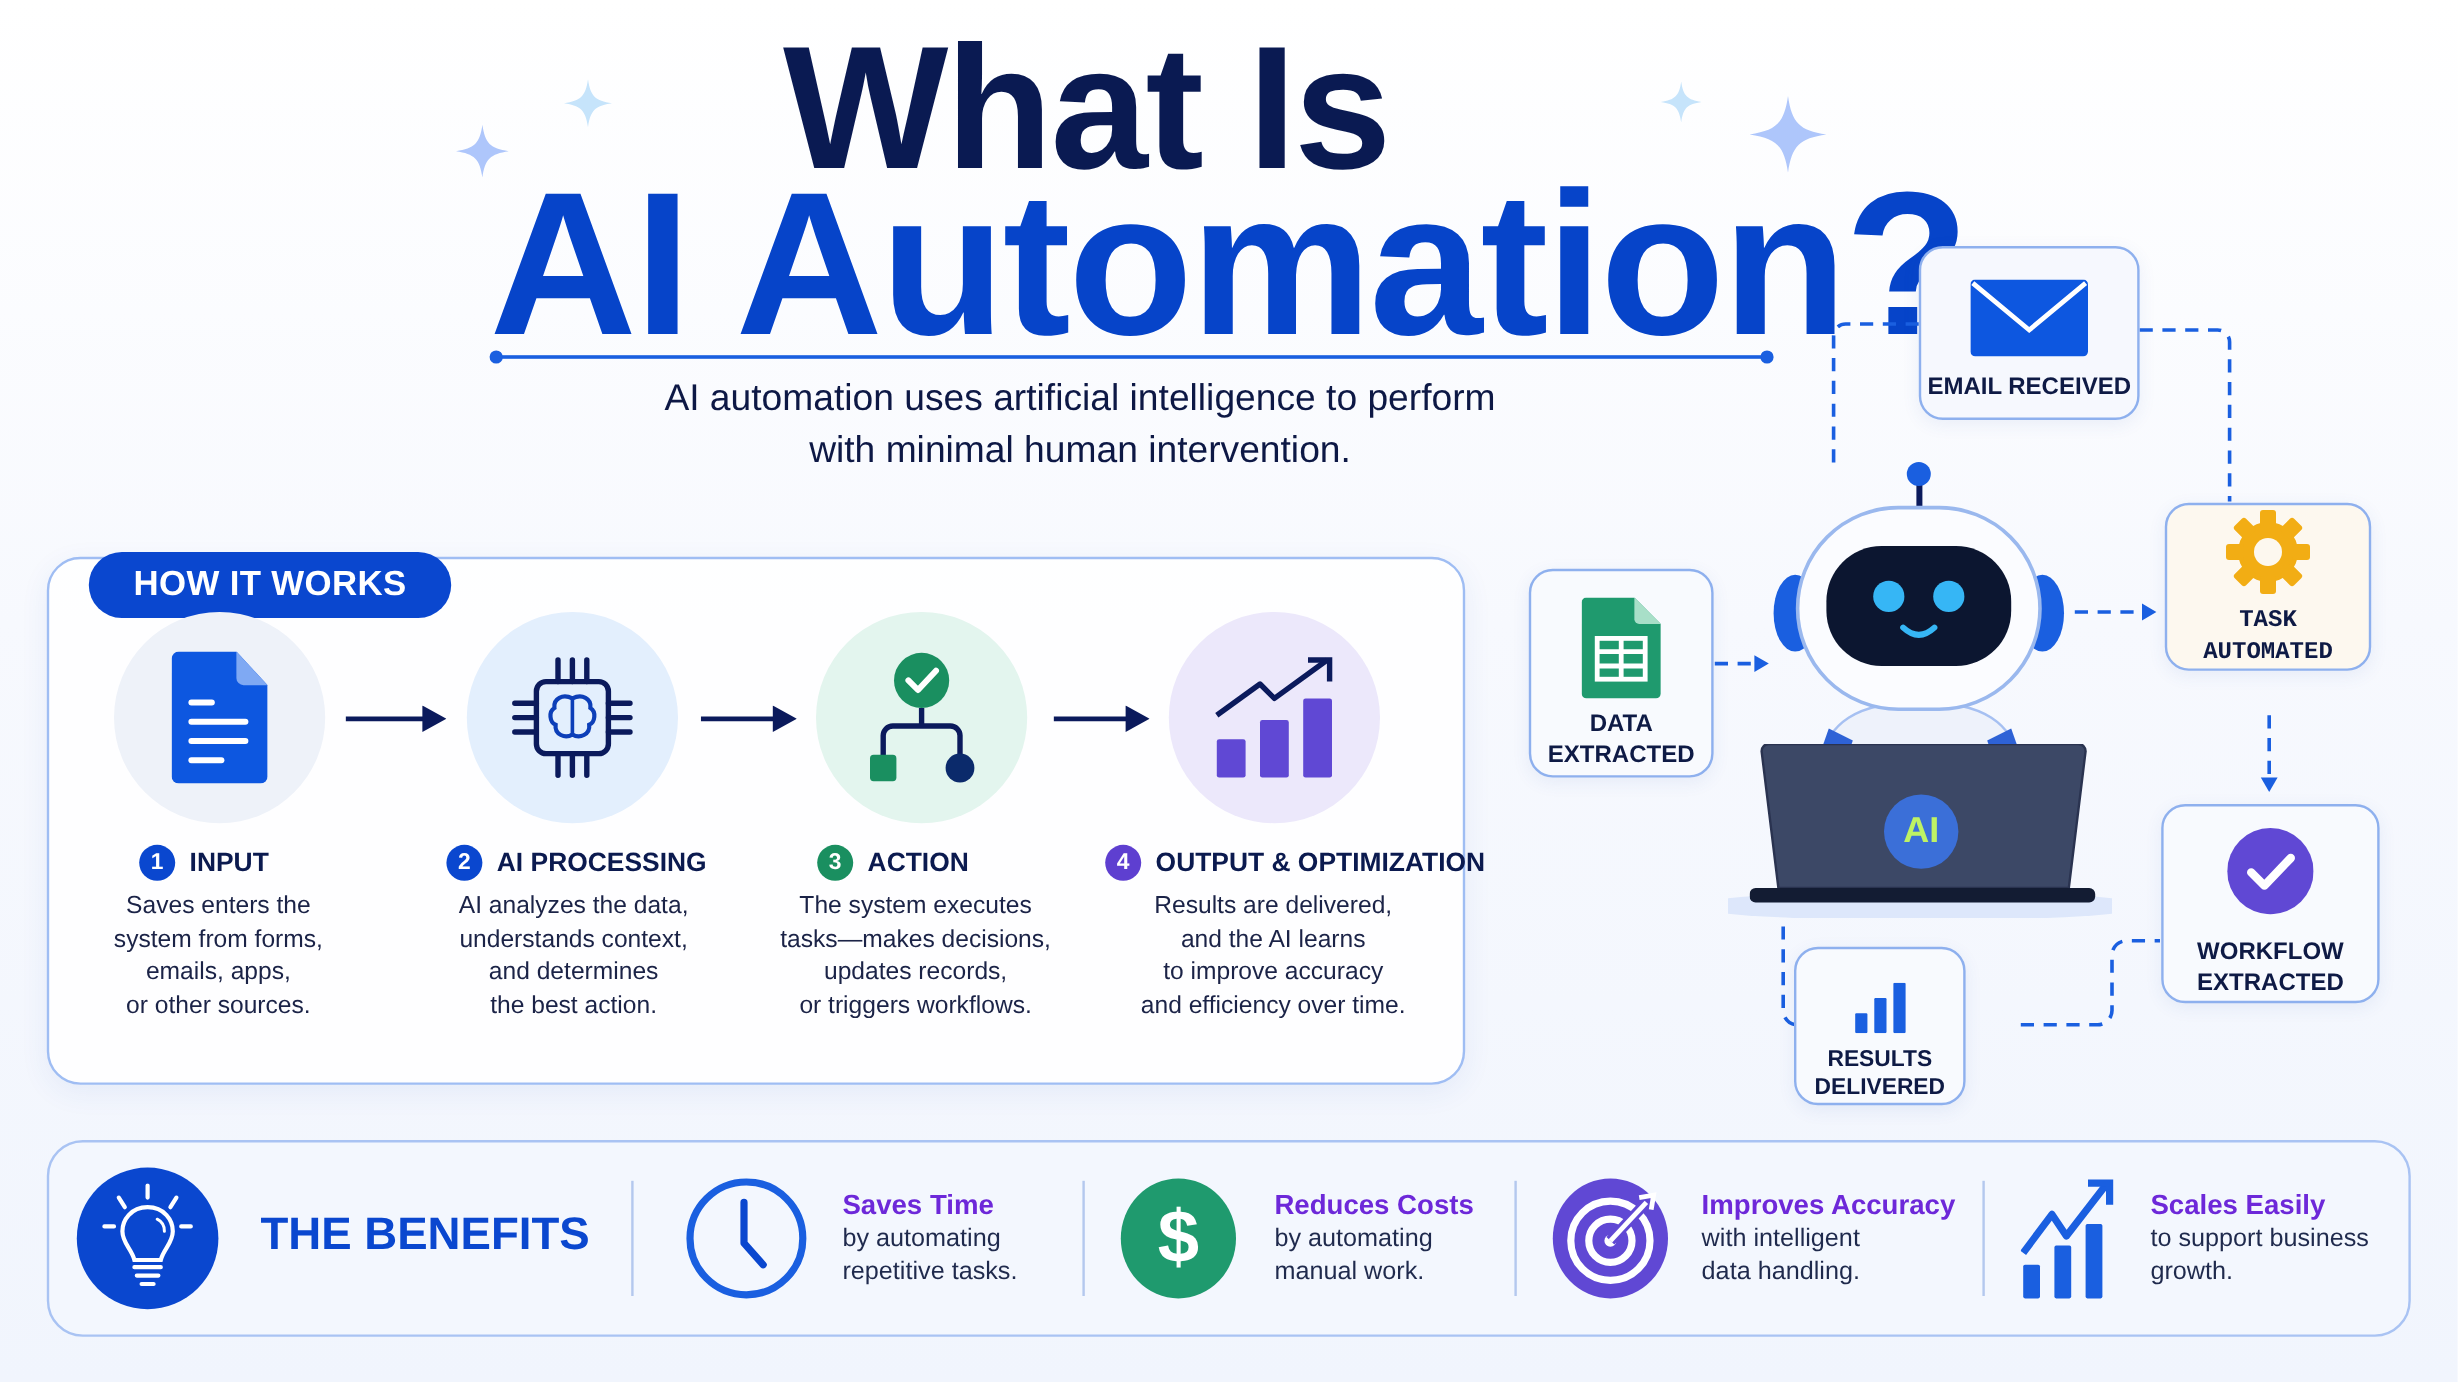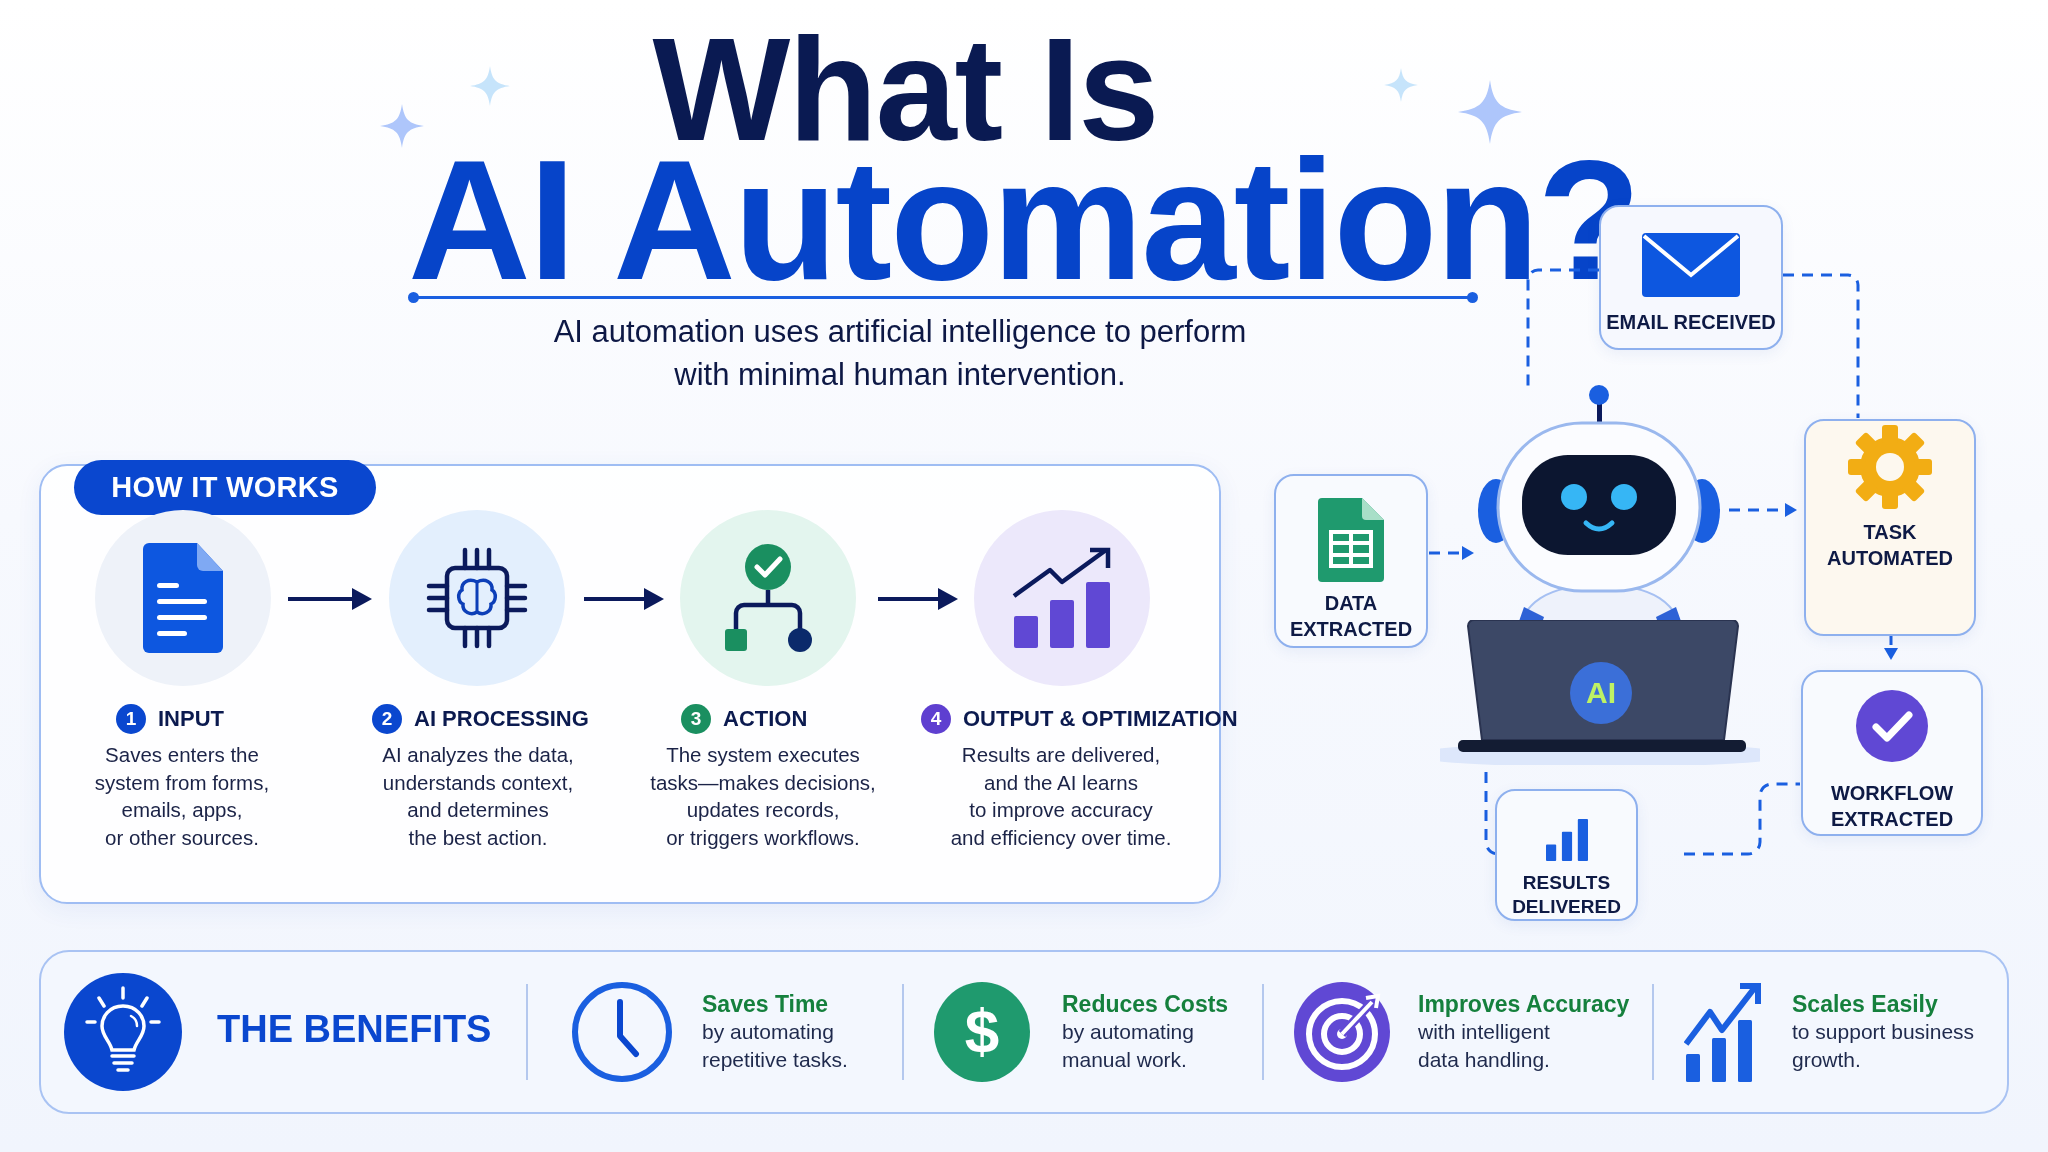--- a/index.html
+++ b/index.html
@@ -89,21 +89,21 @@
   .ben-icon-main {
     position: absolute; left: 64px; top: 973px; width: 118px; height: 118px; border-radius: 50%;
     background: #0a47cf; display: flex; align-items: center; justify-content: center;
   }
   .ben-title {
     position: absolute; left: 217px; top: 1008px; font-size: 38px; font-weight: 700; color: #0a47cf;
   }
   .ben-sep { position: absolute; top: 984px; width: 2px; height: 96px; background: #b4c8ee; }
   .ben-item-icon { position: absolute; top: 980px; width: 104px; height: 104px; }
   .ben-text { position: absolute; top: 990px; }
-  .ben-text .h { font-size: 23px; font-weight: 700; color: #15803d; line-height: 28px; }
+  .ben-text .h { font-size: 23px; font-weight: 700; color: #6d28d9; line-height: 28px; }
   .ben-text .d { font-size: 21px; color: #1f2a4d; line-height: 28px; }
 </style>
 </head>
 <body>
 
 <svg class="sparkle" style="left:380px;top:104px" width="44" height="44" viewBox="0 0 40 40">
     <path d="M20 0 C22 14 26 18 40 20 C26 22 22 26 20 40 C18 26 14 22 0 20 C14 18 18 14 20 0Z" fill="#aec6fb"></path>
   </svg>
 <svg class="sparkle" style="left:470px;top:66px" width="40" height="40" viewBox="0 0 40 40">
     <path d="M20 0 C22 14 26 18 40 20 C26 22 22 26 20 40 C18 26 14 22 0 20 C14 18 18 14 20 0Z" fill="#c6e4fb"></path>
@@ -281,21 +281,21 @@
   <svg width="66" height="84" viewBox="0 0 66 84">
     <path d="M4 0 H44 L66 22 V80 a4 4 0 0 1 -4 4 H4 a4 4 0 0 1 -4 -4 V4 a4 4 0 0 1 4 -4Z" fill="#1f9a6e"></path>
     <path d="M44 0 L66 22 H48 a4 4 0 0 1 -4 -4Z" fill="#a8dfc8"></path>
     <rect x="13" y="34" width="40" height="34" fill="none" stroke="#fff" stroke-width="4"></rect>
     <path d="M13 45 H53 M13 57 H53 M33 34 V68" stroke="#fff" stroke-width="4"></path>
   </svg>
   <div class="card-label" style="margin-top:8px">DATA</div>
   <div class="card-label">EXTRACTED</div>
 </div>
 
-<div class="card" style="left:1804px;top:419px;width:172px;height:217px;background:#fdf8ef;padding-top:4px;">
+<div class="card" style="left:1804px;top:419px;width:172px;height:140px;background:#fdf8ef;padding-top:4px;font-family:Liberation Mono, monospace;">
   <svg width="84" height="84" viewBox="0 0 84 84">
     <g fill="#f2ad14">
       <circle cx="42" cy="42" r="30"></circle>
       <rect x="34" y="0" width="16" height="18" rx="3"></rect>
       <rect x="34" y="66" width="16" height="18" rx="3"></rect>
       <rect x="0" y="34" width="18" height="16" rx="3"></rect>
       <rect x="66" y="34" width="18" height="16" rx="3"></rect>
       <rect x="34" y="0" width="16" height="18" rx="3" transform="rotate(45 42 42)"></rect>
       <rect x="34" y="66" width="16" height="18" rx="3" transform="rotate(45 42 42)"></rect>
       <rect x="0" y="34" width="18" height="16" rx="3" transform="rotate(45 42 42)"></rect>

